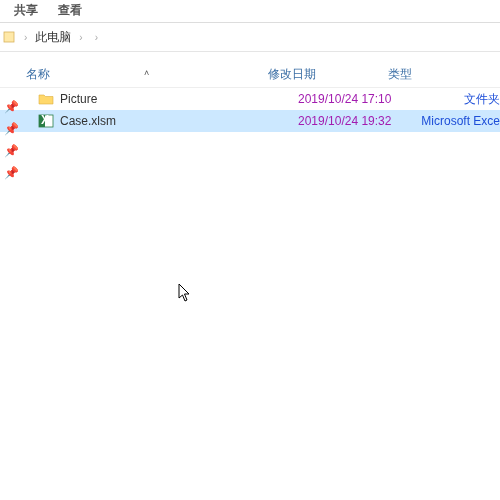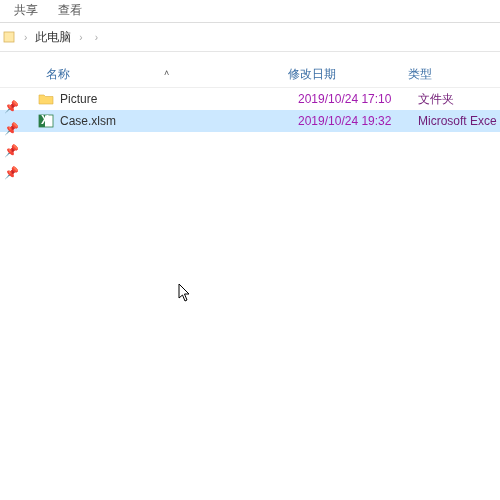--- a/index.html
+++ b/index.html
@@ -1,36 +1,36 @@
 <!DOCTYPE html>
 <html><head>
   <meta charset="utf-8">
   <style>
     * { margin: 0; padding: 0; box-sizing: border-box; font-family: "Microsoft YaHei", "Segoe UI", sans-serif; font-size: 12px; }
     body { background: #fff; width: 500px; height: 500px; overflow: hidden; position: relative; }
-    .ribbon { height: 22px; display: flex; align-items: flex-start; padding-left: 4px; color: #555; }
+    .ribbon { height: 22px; display: flex; align-items: flex-start; padding-left: 4px; color: #555; font-weight: bold; }
     .ribbon-tab { padding: 2px 10px 4px; cursor: default; }
     .ribbon-border { height: 1px; background: #ddd; }
     .breadcrumb { display: flex; align-items: center; height: 28px; padding-left: 2px; color: #333; }
     .bc-back { width: 14px; height: 22px; display: flex; align-items: center; justify-content: center; margin-right: 2px; }
     .chev { color: #aaa; padding: 0 6px; font-size: 10px; }
     .bc-item { padding: 2px 2px; cursor: default; }
     .breadcrumb-line { height: 1px; background: #e5e5e5; }
-    .columns { display: flex; height: 26px; align-items: center; border-bottom: 1px solid #eee; color: #3a6ea5; padding-left: 36px; margin-top: 10px; }
+    .columns { display: flex; height: 26px; align-items: center; border-bottom: 1px solid #eee; color: #3a6ea5; padding-left: 16px; margin-top: 10px; }
     .col-name { width: 252px; padding-left: 10px; position: relative; }
     .col-date { width: 120px; }
     .col-type { flex: 1; }
     .sort-caret { position: absolute; left: 128px; top: 2px; font-size: 9px; color: #555; }
     .filelist { }
     .row { display: flex; align-items: center; height: 22px; padding-left: 36px; color: #333; }
     .row.selected { background: #cce8ff; }
     .row .icon { width: 20px; display: flex; align-items: center; justify-content: center; }
     .row .name { width: 242px; padding-left: 4px; }
     .row .date { width: 120px; color: #a21caf; }
-    .row .type { flex: 1; color: #701a75; white-space: nowrap; overflow: hidden; }
+    .row .type { flex: 1; color: #1d4ed8; white-space: nowrap; overflow: hidden; text-align: right; }
     .pins { position: absolute; left: 4px; top: 100px; display: flex; flex-direction: column; gap: 8px; color: #bbb; font-size: 10px; }
     .cursor { position: absolute; left: 178px; top: 283px; pointer-events: none; }
   </style>
 </head>
 <body>
 
 <div class="ribbon">
   <div class="ribbon-tab">共享</div>
   <div class="ribbon-tab">查看</div>
 </div>

